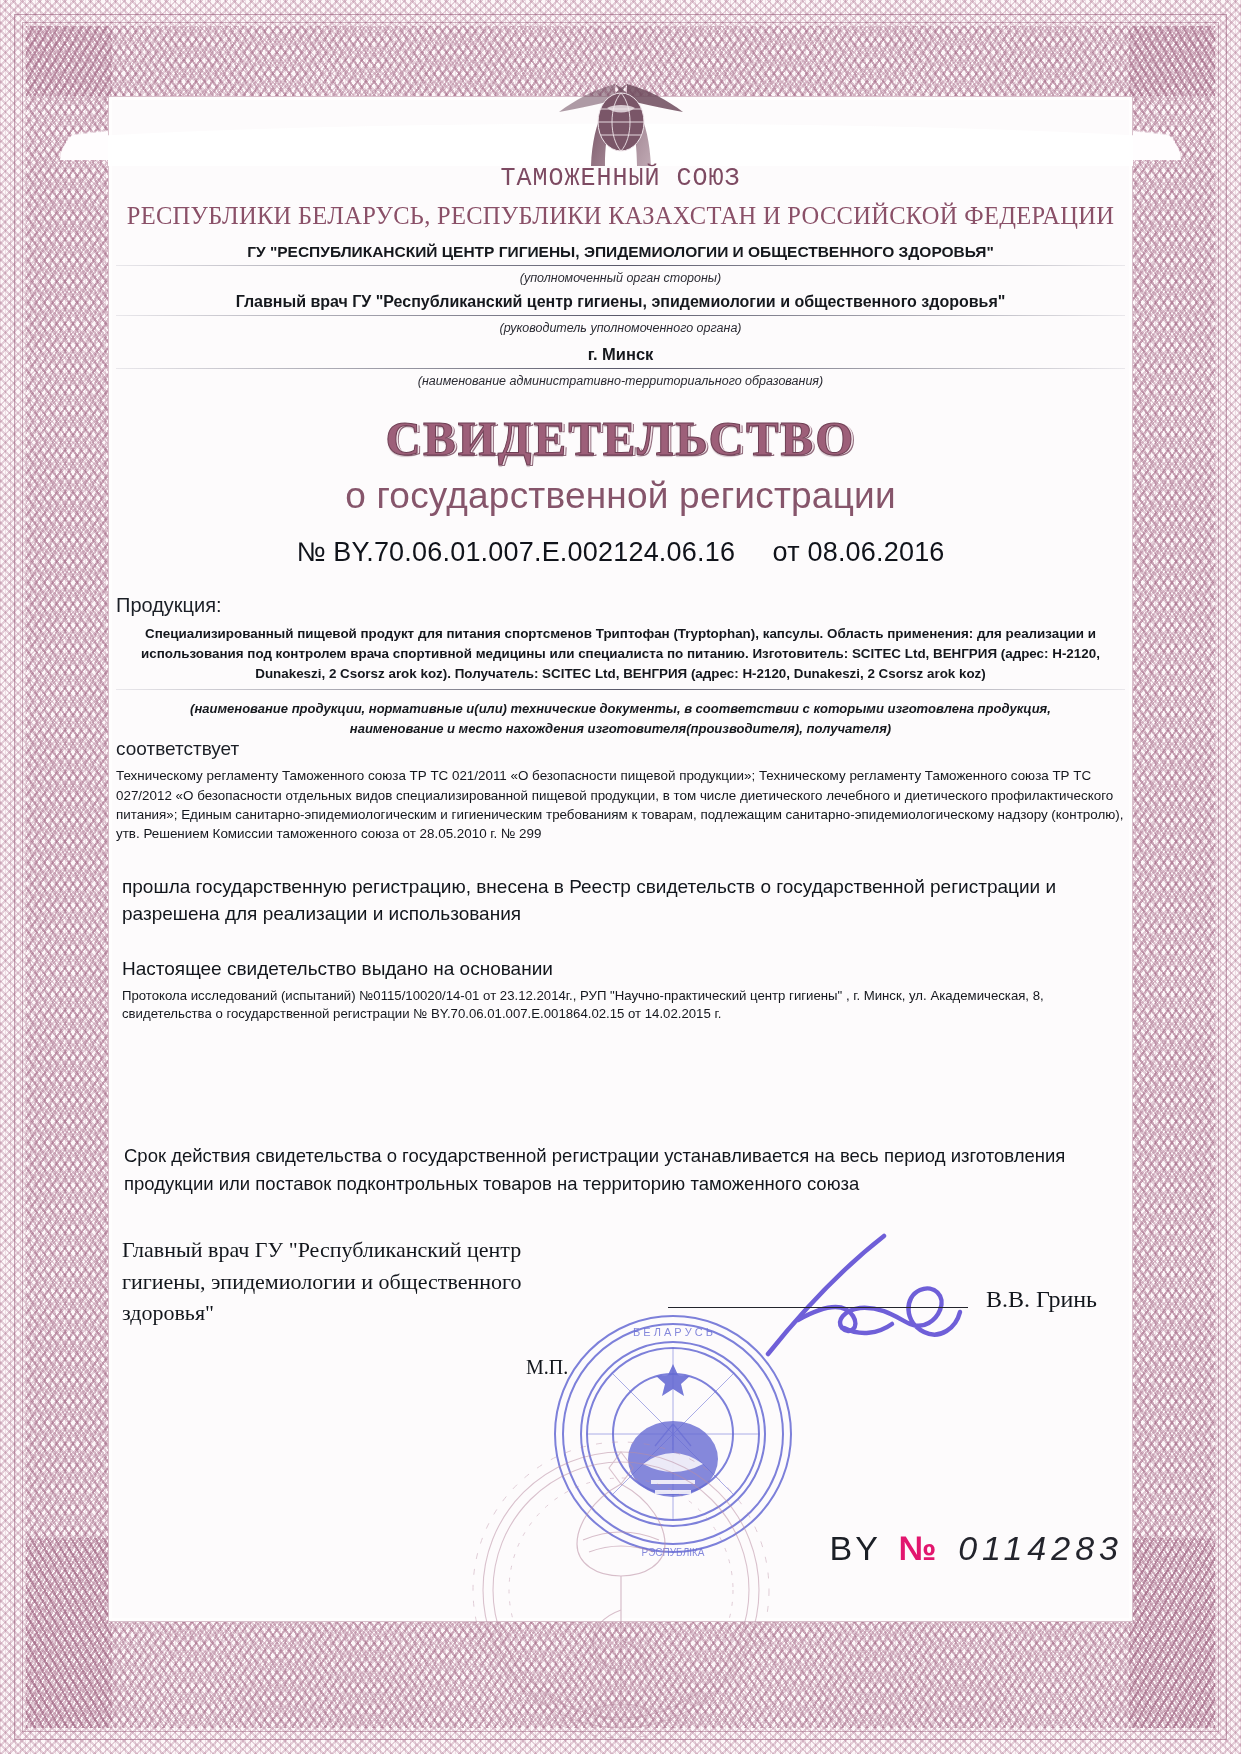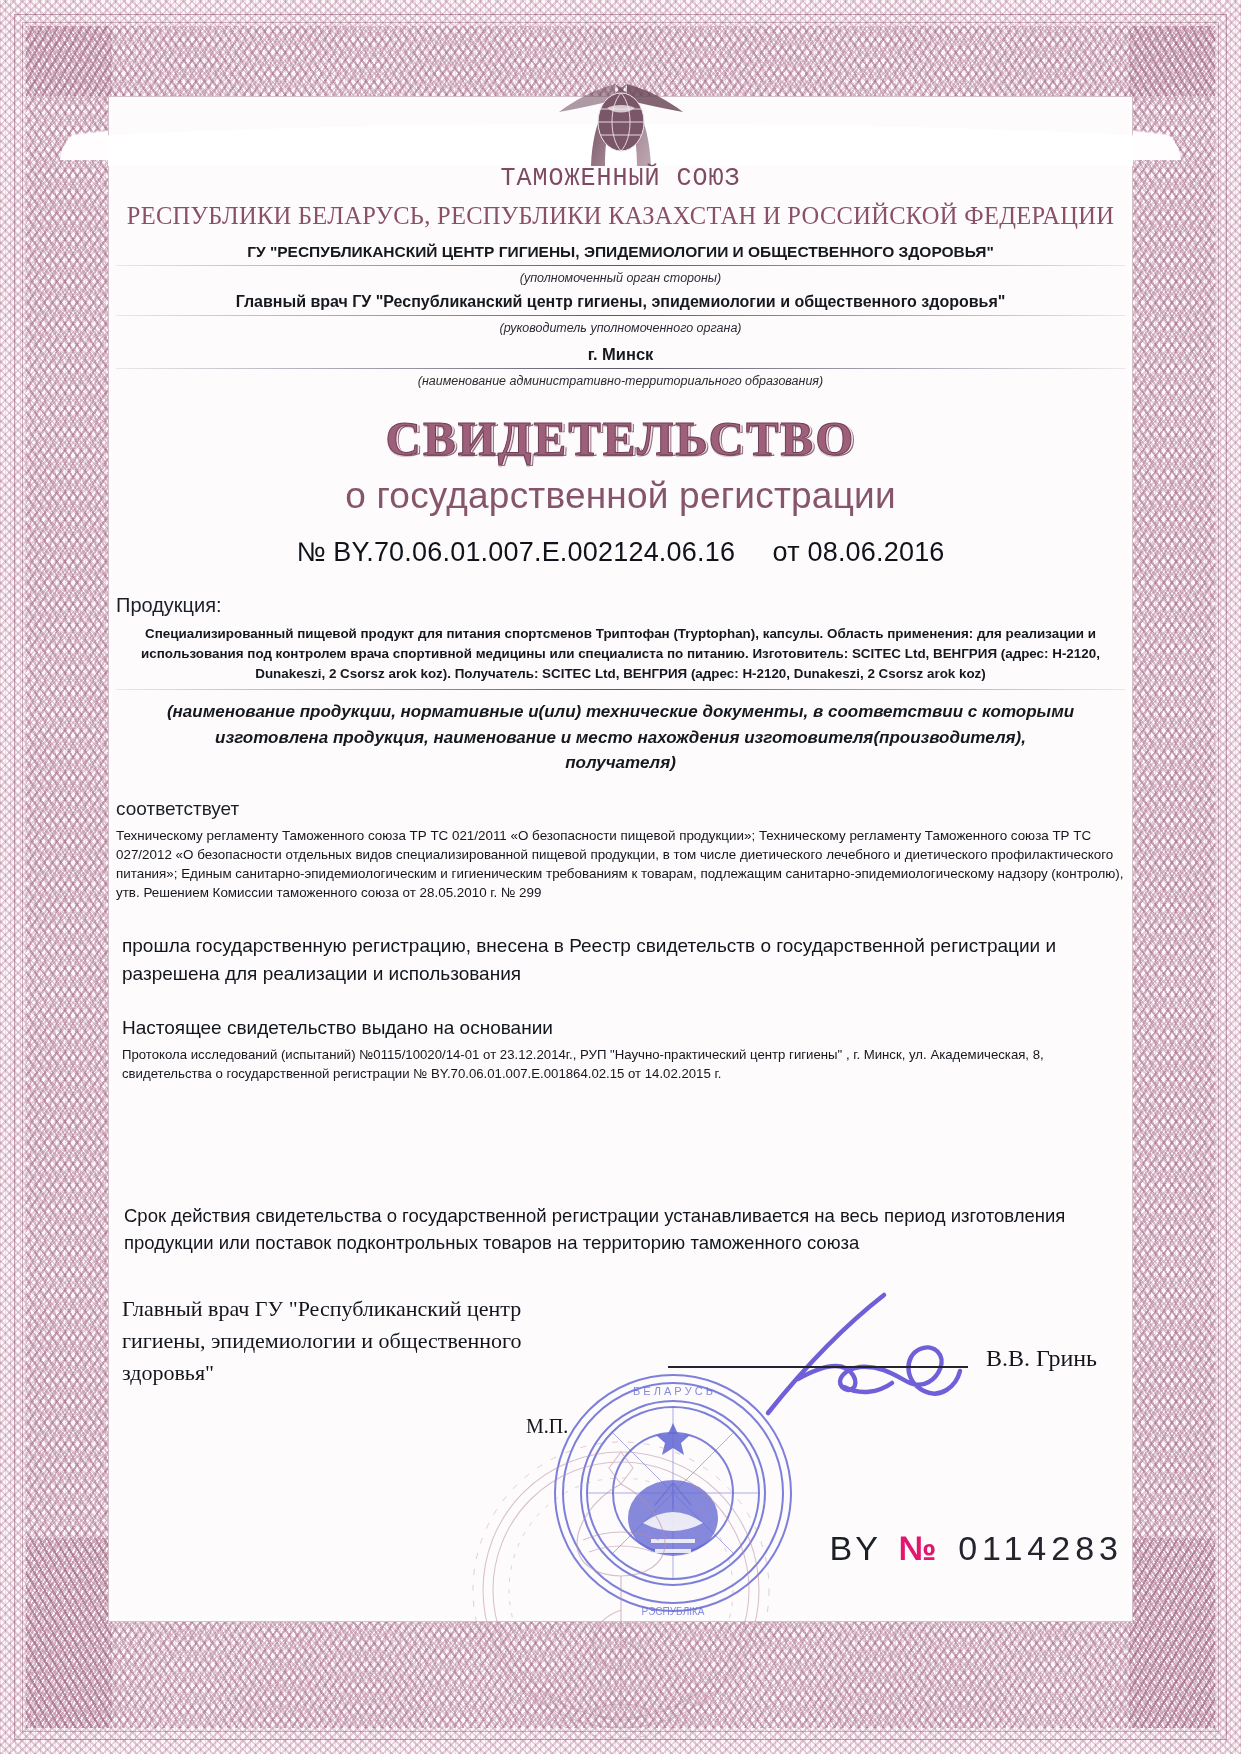--- a/index.html
+++ b/index.html
@@ -125,25 +125,25 @@
   .cert-num .gap{display:inline-block;width:22px;}
 
   .sect-label{
     font-size:20px;color:#1b1f26;margin-top:26px;margin-left:8px;
   }
   .prod-text{
     text-align:center;font-weight:bold;font-size:13.4px;line-height:1.48;
     color:#14171d;margin-top:7px;padding:0 6px 6px 6px;
   }
   .italic-note{
-    text-align:center;font-style:italic;font-weight:bold;font-size:17px;line-height:1.5;
+    text-align:center;font-style:italic;font-weight:bold;font-size:13px;line-height:1.5;
     color:#15181d;margin-top:9px;padding:0 52px;
   }
 
-  .sect-word{font-size:19px;color:#1b1f26;margin-top:22px;margin-left:8px;}
+  .sect-word{font-size:19px;color:#1b1f26;margin-left:8px;}
   .reg-text{
     font-size:13.4px;line-height:1.42;color:#14171d;margin-top:6px;margin-left:8px;margin-right:8px;
     text-align:left;
   }
   .big-para{
     font-size:19px;line-height:1.45;color:#12161c;margin-top:30px;margin-left:14px;margin-right:20px;
   }
   .mid-label{font-size:19px;color:#12161c;margin-top:30px;margin-left:14px;}
   .small-para{
     font-size:13.2px;line-height:1.42;color:#14171d;margin-top:7px;margin-left:14px;margin-right:14px;
@@ -176,21 +176,21 @@
   
   .bottom-emblem{
     position:absolute;left:50%;transform:translateX(-50%);
     bottom:14px;width:300px;height:300px;opacity:.65;pointer-events:none;
   }
   .serial{
     position:absolute;right:118px;bottom:186px;
     font-size:34px;letter-spacing:3px;color:#1b1f26;white-space:nowrap;
   }
   .serial .no{color:#e2166e;font-weight:bold;padding:0 6px;}
-  .serial .digits{color:#23242c;letter-spacing:5px;}
+  .serial .digits{color:#23242c;letter-spacing:5px;font-style:italic;}
 </style>
 </head>
 <body>
 
 <div class="page">
   <div class="guilloche-top"></div>
   <div class="guilloche-bottom"></div>
   <div class="guilloche-left"></div>
   <div class="guilloche-right"></div>
   <div class="band-outer"></div>

